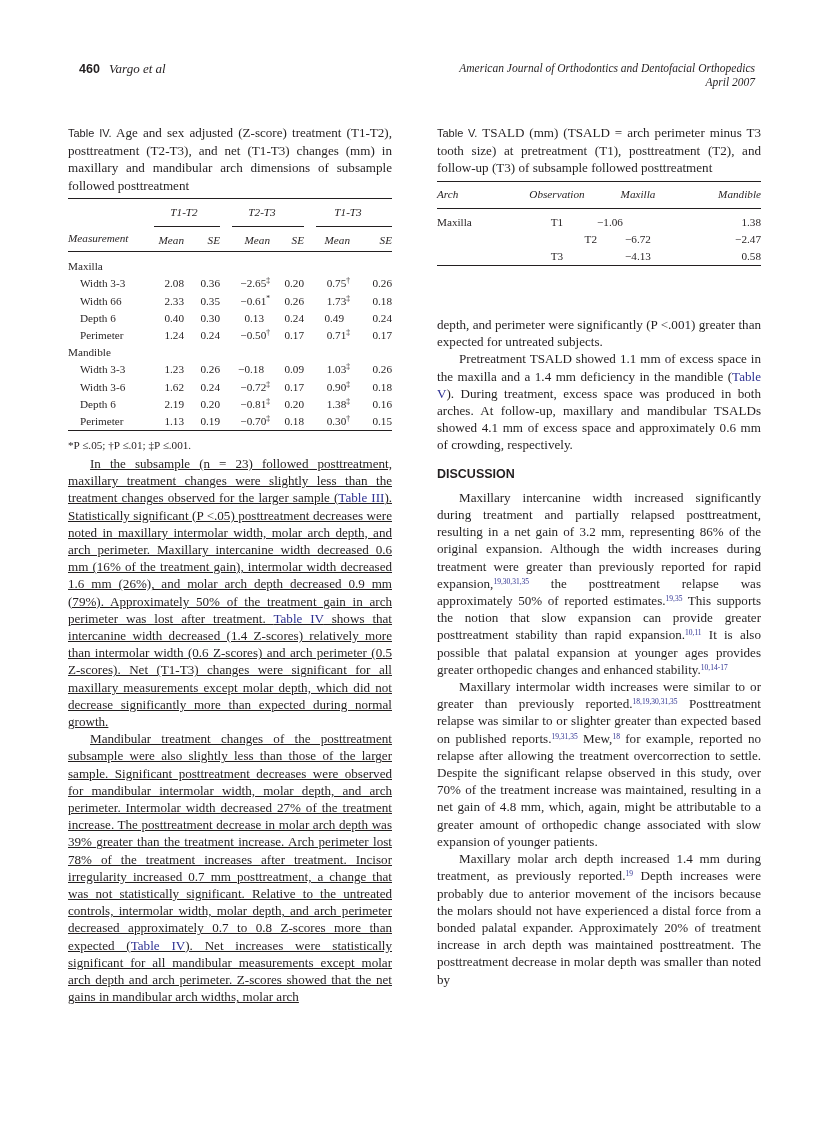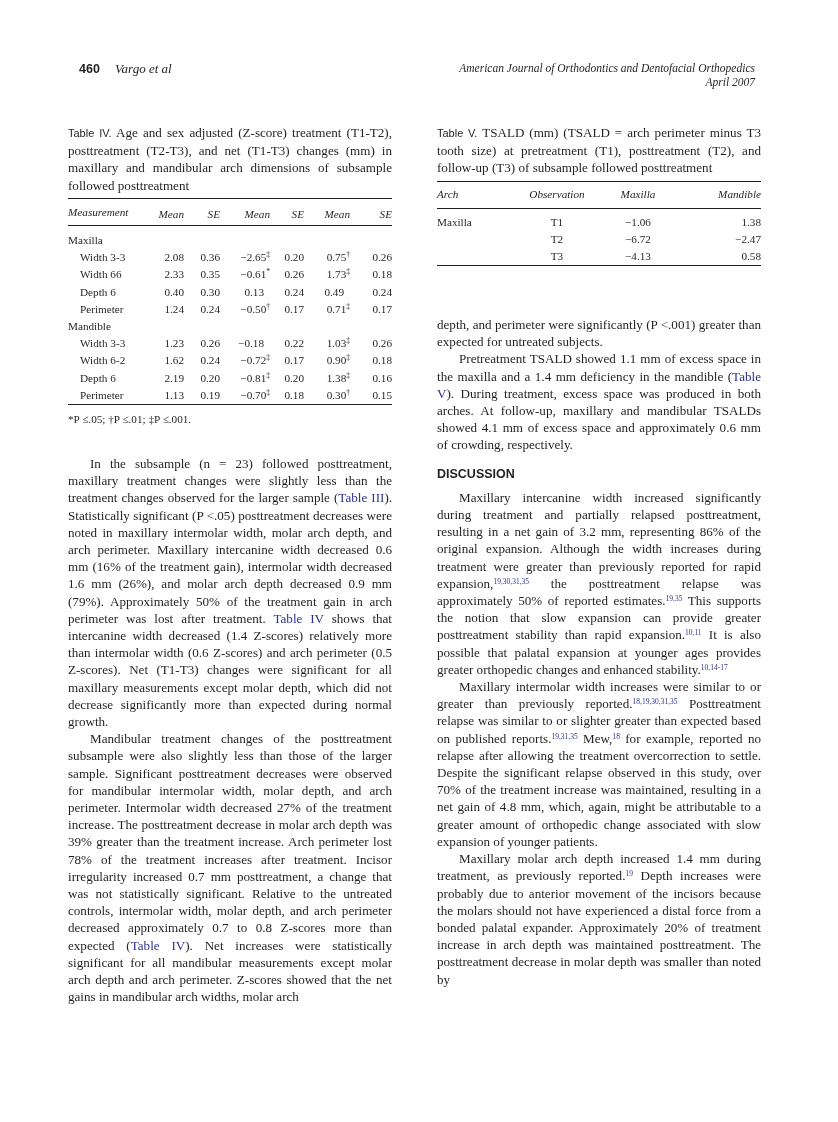--- a/index.html
+++ b/index.html
@@ -1,20 +1,20 @@
 <!DOCTYPE html>
 <html><head>
 <meta charset="utf-8">
 <style>
   html, body { margin: 0; padding: 0; background: #ffffff; }
   body { width: 838px; height: 1122px; position: relative; overflow: hidden;
          font-family: "Liberation Serif", serif; color: #231f20; }
   .abs { position: absolute; }
   .header-left { left: 79px; top: 61px; font-size: 13px; }
-  .header-left .pg { font-family: "Liberation Sans", sans-serif; font-weight: bold; font-size: 12.5px; margin-right: 12px; }
+  .header-left .pg { font-family: "Liberation Sans", sans-serif; font-weight: bold; font-size: 12.5px; margin-right: 6px; }
   .header-left .auth { font-style: italic; }
   .header-right { right: 83px; top: 61px; font-size: 11.5px; font-style: italic; text-align: right; line-height: 14px; }
 
   .col { position: absolute; width: 324px; font-size: 13.1px; line-height: 17.2px; text-align: justify; }
   .col-left { left: 68px; }
   .col-right { left: 437px; }
 
   .tcap { font-size: 13.1px; line-height: 17.2px; text-align: justify; }
   .tlabel { font-family: "Liberation Sans", sans-serif; font-size: 11px; }
 
@@ -59,20 +59,35 @@
         <col style="width:50px">
         <col style="width:34px">
         <col style="width:46px">
         <col style="width:42px">
     </colgroup>
     <tbody>
         <tr class="rule-thick">
           <td colspan="7" style="height:5px"></td>
         </tr>
     <tr>
+      <td></td>
+      <td colspan="2" class="hdr" style="text-align:center;padding-bottom:3px;">
+        <div>T1-T2</div>
+        <div style="border-top:0.8px solid #231f20;margin:5px 0 0 6px;"></div>
+      </td>
+      <td colspan="2" class="hdr" style="text-align:center;padding-bottom:3px;">
+        <div>T2-T3</div>
+        <div style="border-top:0.8px solid #231f20;margin:5px 0 0 12px;"></div>
+      </td>
+      <td colspan="2" class="hdr" style="text-align:center;padding-bottom:3px;">
+        <div>T1-T3</div>
+        <div style="border-top:0.8px solid #231f20;margin:5px 0 0 12px;"></div>
+      </td>
+    </tr>
+    <tr>
       <td class="hdr" style="padding-bottom:4px">Measurement</td>
       <td class="hdr num">Mean</td>
       <td class="hdr num">SE</td>
       <td class="hdr num">Mean</td>
       <td class="hdr num">SE</td>
       <td class="hdr num">Mean</td>
       <td class="hdr num">SE</td>
     </tr>
     <tr class="rule-thin">
           <td colspan="7" style="height:6px"></td>
@@ -119,26 +134,26 @@
     </tr>
 
     <tr class="row">
           <td colspan="7">Mandible</td>
         </tr>
     <tr class="row">
       <td class="sub">Width 3-3</td>
       <td class="num">1.23</td>
       <td class="num">0.26</td>
       <td class="num" style="padding-right:6px"><span>−0.18</span><sup></sup></td>
-      <td class="num">0.22</td>
+      <td class="num">0.09</td>
       <td class="num"><span>1.03</span><sup>‡</sup></td>
       <td class="num">0.26</td>
     </tr>
     <tr class="row">
-      <td class="sub">Width 6-2</td>
+      <td class="sub">Width 3-6</td>
       <td class="num">1.62</td>
       <td class="num">0.24</td>
       <td class="num"><span>−0.72</span><sup>‡</sup></td>
       <td class="num">0.17</td>
       <td class="num"><span>0.90</span><sup>‡</sup></td>
       <td class="num">0.18</td>
     </tr>
     <tr class="row">
       <td class="sub">Depth 6</td>
       <td class="num">2.19</td>
@@ -158,21 +173,21 @@
       <td class="num">0.15</td>
     </tr>
     <tr class="rule-thin">
           <td colspan="7" style="height:1px"></td>
         </tr>
   </tbody>
     </table>
   <div class="footnote">*P ≤.05; †P ≤.01; ‡P ≤.001.</div>
 </div>
 
-<div class="col col-left" style="top:455px;">
+<div class="col col-left" style="top:455px;text-decoration:underline;">
   <p class="indent"><span>In the subsample (n = 23) followed posttreatment, maxillary treatment changes were slightly less than the treatment changes observed for the larger sample (</span><span class="link">Table III</span><span>). Statistically significant (P &lt;.05) posttreatment decreases were noted in maxillary intermolar width, molar arch depth, and arch perimeter. Maxillary intercanine width decreased 0.6 mm (16% of the treatment gain), intermolar width decreased 1.6 mm (26%), and molar arch depth decreased 0.9 mm (79%). Approximately 50% of the treatment gain in arch perimeter was lost after treatment. </span><span class="link">Table IV</span><span> shows that intercanine width decreased (1.4 Z-scores) relatively more than intermolar width (0.6 Z-scores) and arch perimeter (0.5 Z-scores). Net (T1-T3) changes were significant for all maxillary measurements except molar depth, which did not decrease significantly more than expected during normal growth.</span></p>
   <p class="indent"><span>Mandibular treatment changes of the posttreatment subsample were also slightly less than those of the larger sample. Significant posttreatment decreases were observed for mandibular intermolar width, molar depth, and arch perimeter. Intermolar width decreased 27% of the treatment increase. The posttreatment decrease in molar arch depth was 39% greater than the treatment increase. Arch perimeter lost 78% of the treatment increases after treatment. Incisor irregularity increased 0.7 mm posttreatment, a change that was not statistically significant. Relative to the untreated controls, intermolar width, molar depth, and arch perimeter decreased approximately 0.7 to 0.8 Z-scores more than expected (</span><span class="link">Table IV</span><span>). Net increases were statistically significant for all mandibular measurements except molar arch depth and arch perimeter. Z-scores showed that the net gains in mandibular arch widths, molar arch</span></p>
 </div>
 
 <div class="col col-right" style="top:124px;">
   <div class="tcap">
     <span class="tlabel">Table V.</span>
     <span>TSALD (mm) (TSALD = arch perimeter minus T3 tooth size) at pretreatment (T1), posttreatment (T2), and follow-up (T3) of subsample followed posttreatment</span>
   </div>
   <table class="t4" style="">
@@ -191,26 +206,26 @@
       <td class="hdr" style="text-align:center;padding-bottom:5px">Observation</td>
       <td class="hdr" style="text-align:center;padding-bottom:5px">Maxilla</td>
       <td class="hdr num" style="padding-bottom:5px">Mandible</td>
     </tr>
     <tr class="rule-thin">
           <td colspan="4" style="height:5px"></td>
         </tr>
     <tr class="row">
       <td>Maxilla</td>
       <td style="text-align:center">T1</td>
-      <td style="text-align:center">−1.06</td>
+      <td style="">−1.06</td>
       <td class="num">1.38</td>
     </tr>
     <tr class="row">
       <td></td>
-      <td style="text-align:center">T2</td>
+      <td style="text-align:right">T2</td>
       <td style="text-align:center">−6.72</td>
       <td class="num">−2.47</td>
     </tr>
     <tr class="row">
       <td></td>
       <td style="text-align:center">T3</td>
       <td style="text-align:center">−4.13</td>
       <td class="num">0.58</td>
     </tr>
     <tr class="rule-thin">

